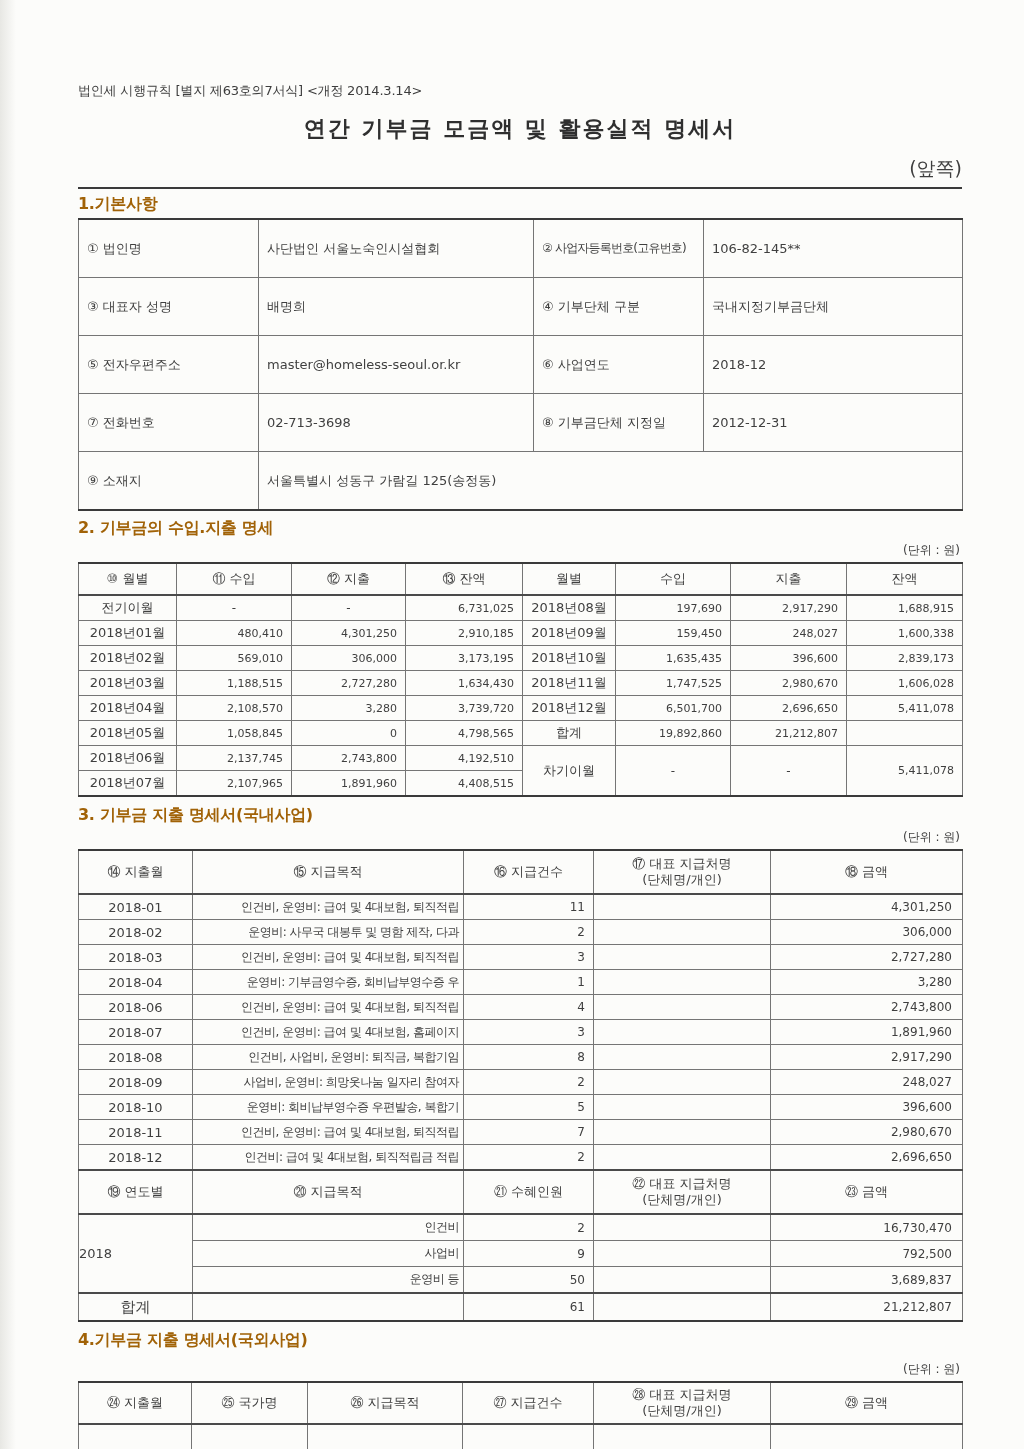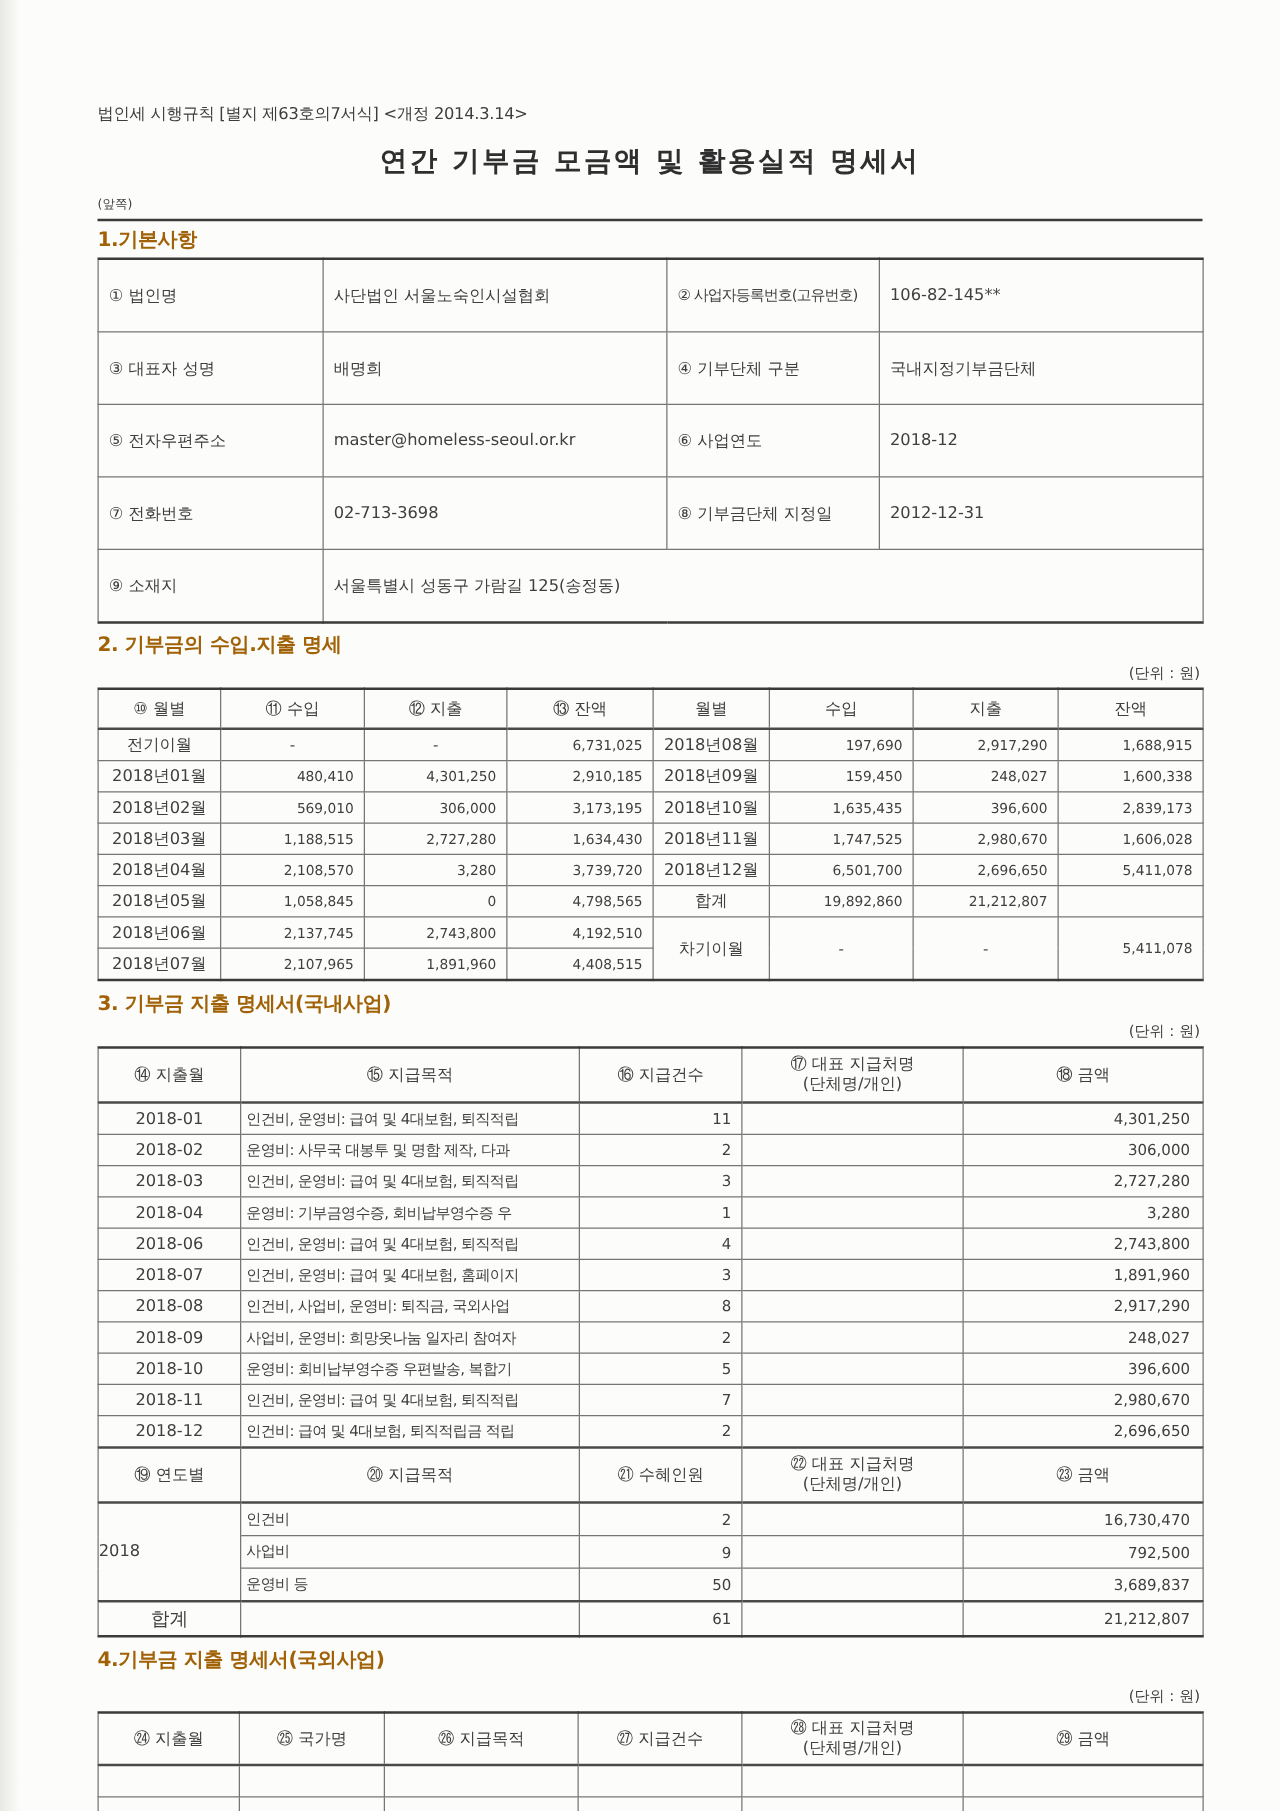--- a/index.html
+++ b/index.html
@@ -13,21 +13,21 @@
   .page { position:relative; width:1024px; height:1449px; overflow:hidden; background:#fcfcfa; }
   .scan-edge {
     position:absolute; left:0; top:0; width:16px; height:100%;
     background:linear-gradient(90deg,#e2e2de 0%, rgba(255,255,255,0) 100%);
     opacity:.8;
   }
   .content { position:absolute; left:78px; top:0; width:884px; }
 
   .form-ref { margin-top:82px; font-size:13px; letter-spacing:-0.2px; color:#3d3d3d; }
   .doc-title { margin-top:14px; text-align:center; font-size:22px; font-weight:bold; letter-spacing:2px; color:#2f2f2f; }
-  .front-label { margin-top:12px; font-size:10px; }
+  .front-label { margin-top:12px; text-align:right; font-size:19px; }
   .top-rule { margin-top:5px; height:0; border-top:2px solid #3a3a3a; }
 
   .sec-title { font-size:16px; font-weight:bold; color:#a16207; margin:5px 0 3px 0; letter-spacing:-0.3px; }
   .unit-label { text-align:right; font-size:12px; margin:2px 2px 3px 0; }
 
   table { border-collapse:collapse; table-layout:fixed; width:884px; }
   td,th { border:1px solid #757575; overflow:hidden; vertical-align:middle; padding:0; font-weight:normal; }
   table { border-top:2px solid #3a3a3a; border-bottom:2px solid #3a3a3a; }
 
   
@@ -38,21 +38,21 @@
   
   .t2 th { height:30px; font-size:13px; text-align:center; border-bottom:2px solid #4a4a4a;margin-left:32px; }
   .t2 td { height:24px; }
   .mon { text-align:center; font-size:13px; }
   .num { text-align:right; font-size:11px; padding-right:8px; letter-spacing:0; }
   .dash { text-align:center; font-size:12px; padding-right:0; }
 
   
   .t3 th { height:42px; font-size:13px; text-align:center; border-bottom:2px solid #4a4a4a; }
   .t3 td { height:24px; }
-  .purpose { text-align:left; font-size:12px; padding:0 4px; letter-spacing:-0.5px; white-space:nowrap; }
+  .purpose { text-align:right; font-size:12px; padding:0 4px; letter-spacing:-0.5px; white-space:nowrap; }
   .cnt { text-align:right; font-size:12px; padding-right:8px; }
   .amt { text-align:right; font-size:12px; padding-right:10px; }
   .t3 .yhead th { border-top:2px solid #4a4a4a; }
   .t3 .yr td { height:25px; }
   .t3 .total td { height:26px; border-top:2px solid #4a4a4a; }
   .total-label { text-align:center; font-size:15px; }
   .year-cell { text-align:left; font-size:13px; }
 
   
   .t4 th { height:40px; font-size:13px; text-align:center; }
@@ -273,21 +273,21 @@
         </tr>
         <tr>
           <td class="mon">2018-07</td>
           <td class="purpose">인건비, 운영비: 급여 및 4대보험, 홈페이지</td>
           <td class="cnt">3</td>
           <td></td>
           <td class="amt">1,891,960</td>
         </tr>
         <tr>
           <td class="mon">2018-08</td>
-          <td class="purpose">인건비, 사업비, 운영비: 퇴직금, 국외사업</td>
+          <td class="purpose">인건비, 사업비, 운영비: 퇴직금, 복합기임</td>
           <td class="cnt">8</td>
           <td></td>
           <td class="amt">2,917,290</td>
         </tr>
         <tr>
           <td class="mon">2018-09</td>
           <td class="purpose">사업비, 운영비: 희망옷나눔 일자리 참여자</td>
           <td class="cnt">2</td>
           <td></td>
           <td class="amt">248,027</td>

